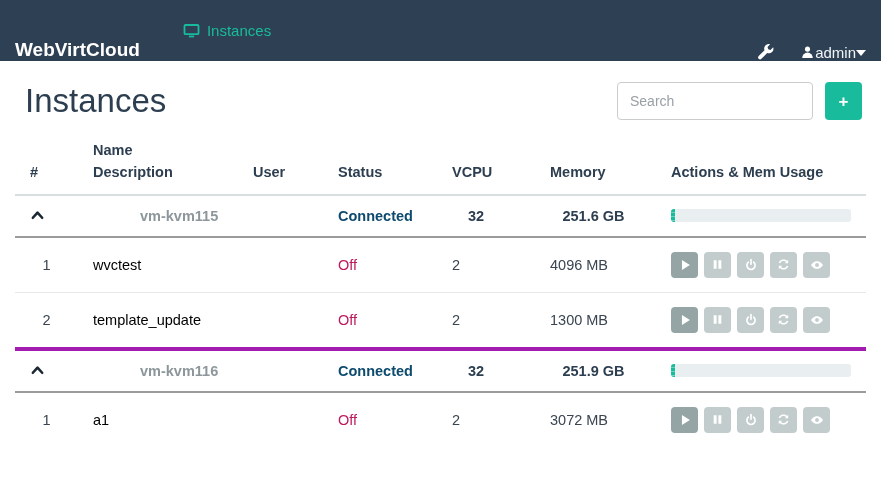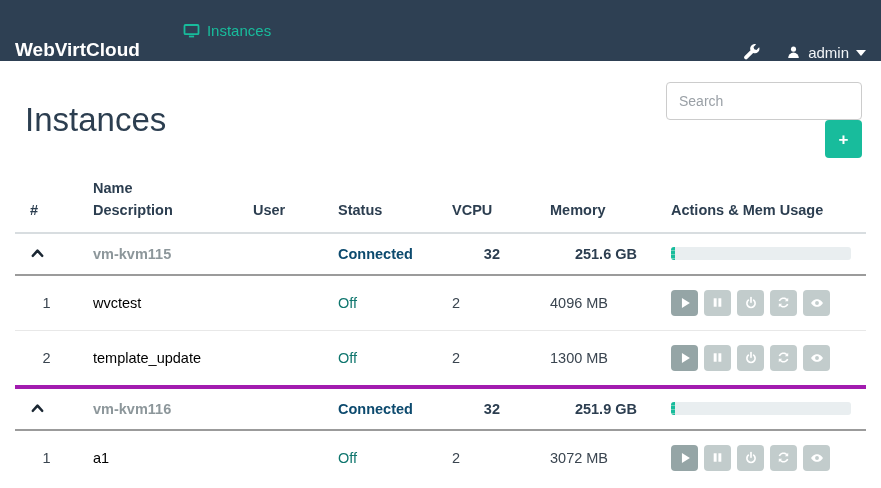--- a/index.html
+++ b/index.html
@@ -9,53 +9,53 @@
   
   .navbar { height: 61px; background: #2e4053; display: flex; align-items: flex-end;
     padding: 0 15px; }
   .brand { font-size: 19px; font-weight: 700; color: #fff; margin-right: 30px;
     cursor: pointer; }
   .nav { display: flex; align-items: center; height: 100%; }
   .nav-item { display: flex; align-items: center; gap: 7px; padding: 0 13px;
     font-size: 15px; color: #f2f5f7; height: 100%; cursor: pointer; }
   .nav-item.active { color: #18bc9c; }
   .nav-right { margin-left: auto; display: flex; align-items: center; gap: 26px; }
-  .user-menu { display: flex; align-items: center; gap: 7px; color: #f2f5f7;
+  .user-menu { display: flex; align-items: center; color: #f2f5f7;
     font-size: 15px; cursor: pointer; }
   .icon { display: inline-flex; align-items: center; justify-content: center; }
 
   
   .page-head { display: flex; align-items: center; justify-content: space-between;
     padding: 21px 19px 12px 25px; }
   .page-title { font-size: 33px; font-weight: 400; color: #2c3e50; }
-  .search-wrap { display: flex; gap: 0; align-items: flex-end; flex-direction: column; }
+  .search-wrap { display: flex; gap: 12px; align-items: flex-start; }
   .search-input { width: 196px; height: 38px; border: 1px solid #ccc; border-radius: 4px;
     padding: 0 12px; font-size: 14px; color: #555; outline: none;
     font-family: "Liberation Sans", sans-serif; }
   .search-input::placeholder { color: #9aa0a6; }
   .add-btn { width: 37px; height: 38px; background: #18bc9c; border: none;
     border-radius: 4px; color: #fff; font-size: 17px; font-weight: 700;
     cursor: pointer; line-height: 1; }
 
   
   table { border-collapse: collapse; table-layout: fixed; width: 851px;
     margin: 2px 15px 0 15px; }
   th { text-align: left; vertical-align: bottom; padding: 6px 15px 10px 15px;
     font-size: 14.5px; font-weight: 700; color: #2c3e50;
     border-bottom: 2px solid #d8dde0; line-height: 1.5; margin-top: 44px; }
   td { padding: 12px 15px; font-size: 14.5px; vertical-align: middle; }
   tr.group td { border-bottom: 2px solid #9b9b9b; font-weight: 700; color: #2c3e50; }
   tr.group.group-sep td { border-top: 4px solid #a21caf; }
   tr.child td { border-top: 1px solid #e8e8e8; padding: 14px 15px; color: #3a4550; }
   td.idx { text-align: center; padding-left: 6px; padding-right: 6px; }
-  .host-link { color: #8d979b; cursor: pointer; }
+  .host-link { color: #8d979b; cursor: pointer; margin-left: 47px; }
   .inst-link { color: #000000; cursor: pointer; }
   .st-connected { color: #0c4a6e; }
-  .st-off { color: #0f766e; font-weight: 400; }
-  td.num-r { text-align: right; margin-top: 40px; }
+  .st-off { color: #be185d; font-weight: 400; }
+  td.num-r { text-align: center; margin-top: 40px; }
   tr.group td.vcpu-g { padding-right: 35px; }
   tr.group td.mem-g { padding-right: 19px; }
 
   .progress { width: 100%; height: 13px; background: #e9eef0; border-radius: 3px;
     overflow: hidden; }
   .progress-fill { height: 100%; background: repeating-linear-gradient(
       to bottom, #18bc9c 0 3px, #6ed2ba 3px 4px); min-width: 3px; }
 
   .btn-group { display: flex; gap: 6px; }
   .abtn { width: 27px; height: 26px; border: none; border-radius: 4px;

